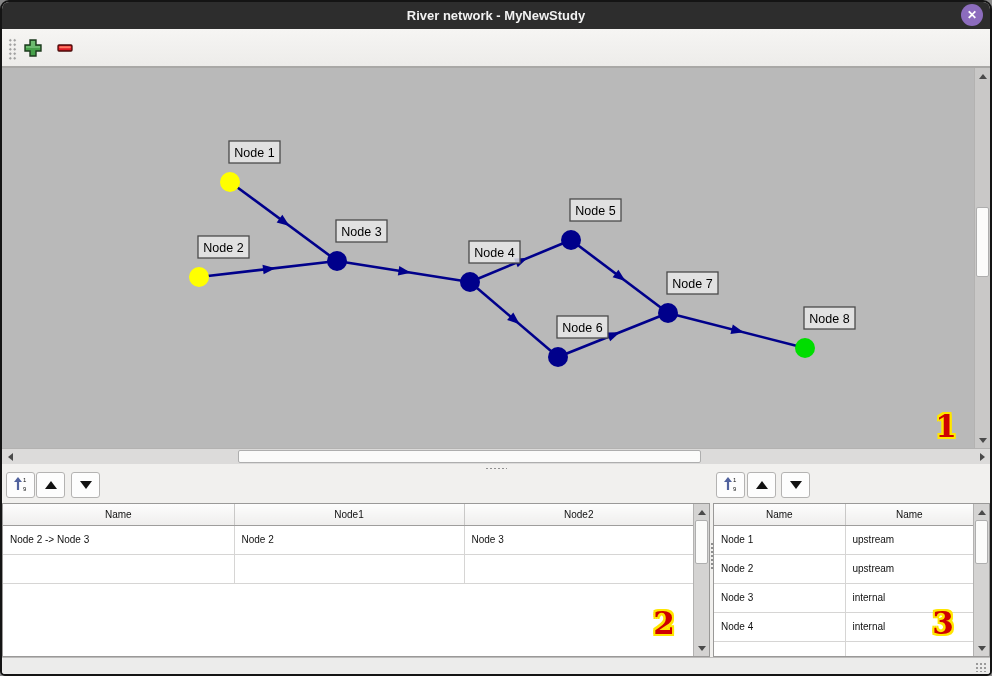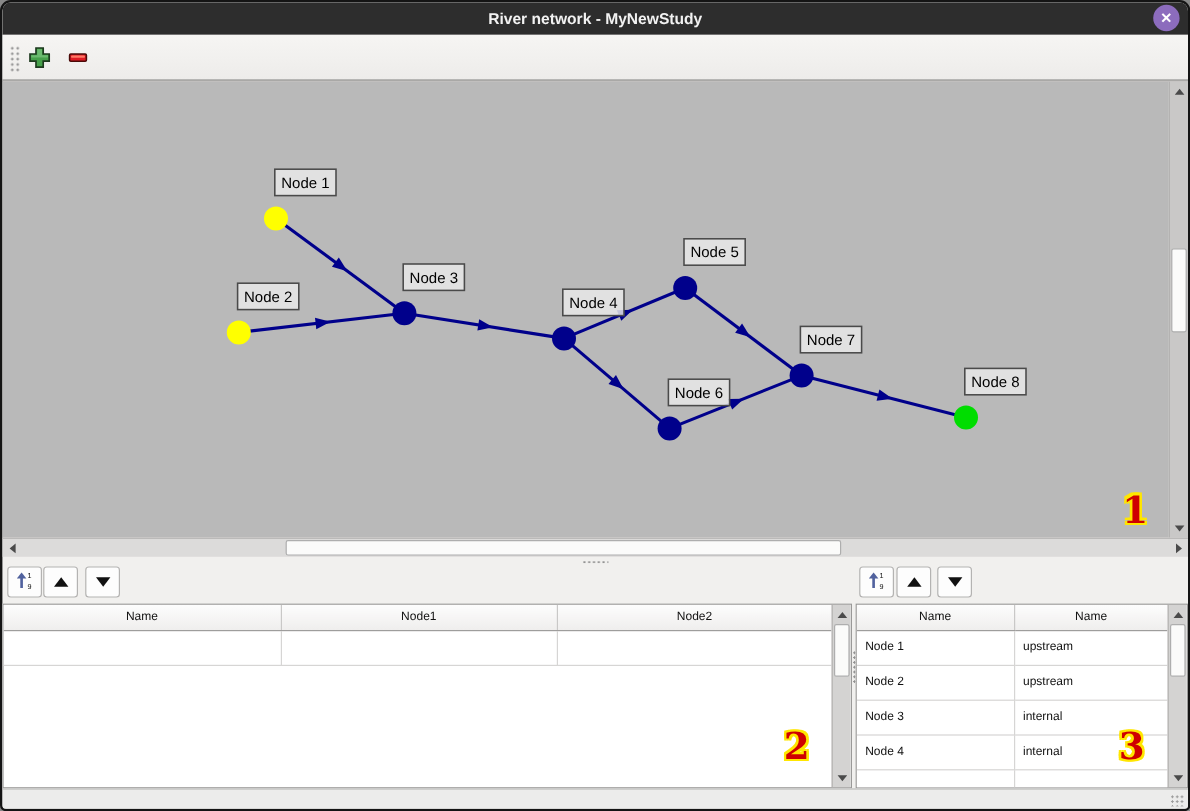--- a/index.html
+++ b/index.html
@@ -238,20 +238,25 @@
           </colgroup>
         <thead>
             <tr>
               <th>Name</th>
               <th>Node1</th>
               <th>Node2</th>
             </tr>
           </thead>
         <tbody>
             <tr>
+              <td>Node 2 -&gt; Node 3</td>
+              <td>Node 2</td>
+              <td>Node 3</td>
+            </tr>
+            <tr>
               <td></td>
               <td></td>
               <td></td>
             </tr>
           </tbody>
       </table>
     </div>
     <div class="tbl-sb">
       <div class="sb-btn" style="top:1px; left:0; width:15px; height:14px;">
           <div class="tri-up"></div>

